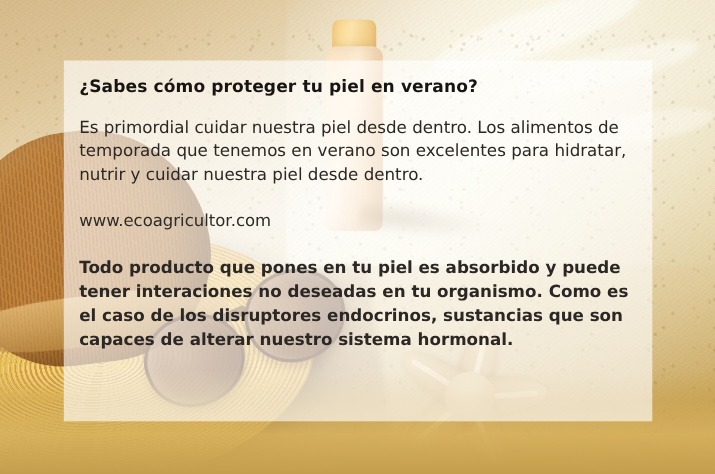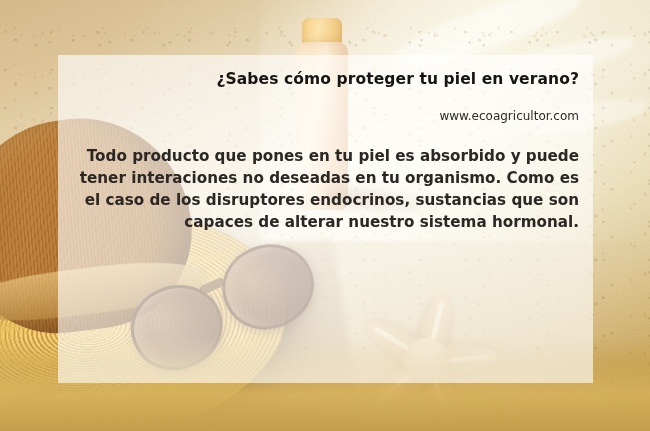--- a/index.html
+++ b/index.html
@@ -299,39 +299,39 @@
   
   .panel {
     position: absolute;
     left: 58px;
     top: 55px;
     width: 535px;
     height: 328px;
     background: rgba(255,255,255,0.62);
     box-sizing: border-box;
     padding: 10px 14px 0 14px;
-    text-align: right;
+    text-align: left;
     color: #262320;
   }
   .headline {
     font-size: 15.5px;
     font-weight: bold;
     letter-spacing: .1px;
     color: #171513;
     margin: 5px 0 0 0;
     line-height: 1.2;
   }
   .para {
     font-size: 15.2px;
     line-height: 1.44;
     margin: 17px 0 0 0;
     color: #2b2724;
   }
   .site {
-    font-size: 12px;
+    font-size: 15px;
     line-height: 1.4;
     margin: 19px 0 0 0;
     color: #2e2a26;
   }
   .para.p2 { margin-top: 22px; font-weight: bold; }
   .para.p3 { margin-top: 22px; }
 </style>
 </head>
 <body>
 
@@ -377,20 +377,21 @@
       <div class="sf-core"></div>
     </div>
 
     <div class="ridge"></div>
     <div class="grade"></div>
   </div>
 
   <div class="panel">
     <div class="headline">¿Sabes cómo proteger tu piel en verano?</div>
 
+    <p class="para p1">Es primordial cuidar nuestra piel desde dentro. Los alimentos de temporada que tenemos en verano son excelentes para hidratar, nutrir y cuidar nuestra piel desde dentro.</p>
 
     <p class="site">www.ecoagricultor.com</p>
 
     <p class="para p2">Todo producto que pones en tu piel es absorbido y puede tener interaciones no deseadas en tu organismo. Como es el caso de los disruptores endocrinos, sustancias que son capaces de alterar nuestro sistema hormonal.</p>
 
   </div>
 
 </div>
 
 </body></html>

